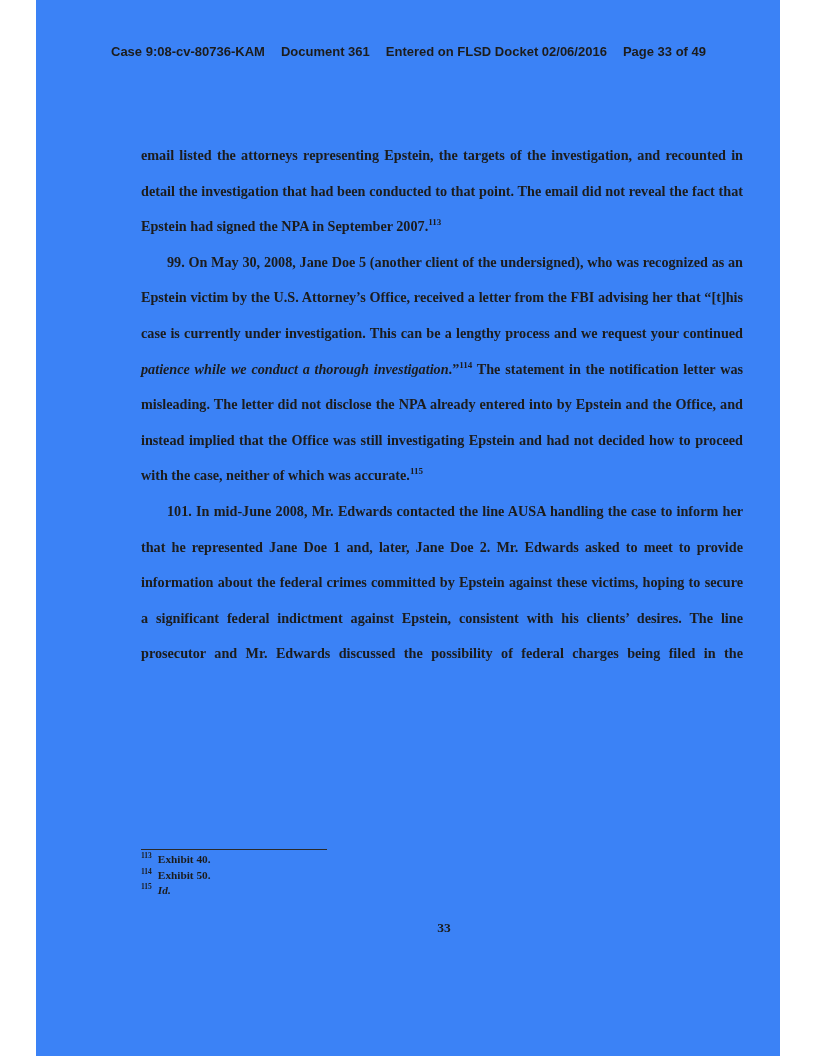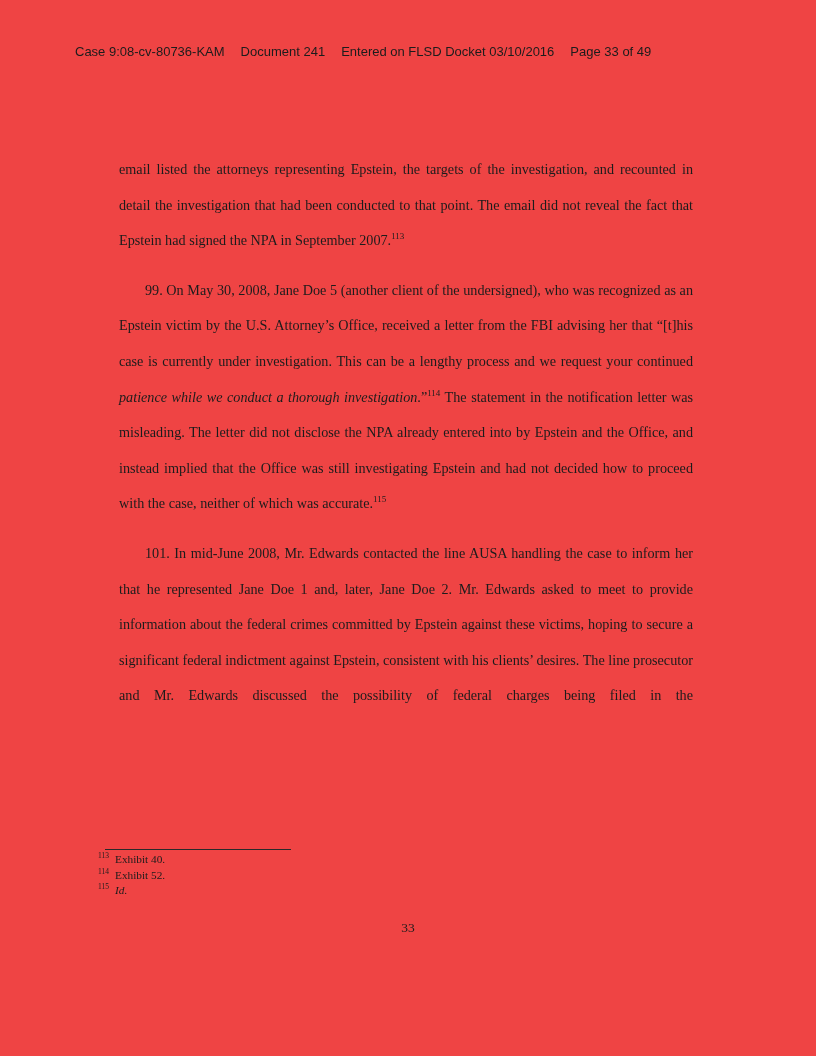--- a/index.html
+++ b/index.html
@@ -2,26 +2,27 @@
 <html><head>
 <meta charset="utf-8">
 <style>
   html, body {
     margin: 0;
     padding: 0;
     background: #ffffff;
   }
   .page {
     position: relative;
-    width: 816px;
+    width: 744px;
     height: 1056px;
     margin: 0 auto;
-    background: #ef4444;
+    background: #3b82f6;
     overflow: hidden;
     color: #1c1c1c;
+    font-weight: bold;
   }
   
   .stamp {
     position: absolute;
     top: 44px;
     left: 75px;
     width: 680px;
     display: flex;
     gap: 16px;
     font-family: "Liberation Sans", sans-serif;
@@ -34,21 +35,21 @@
     position: absolute;
     top: 138px;
     left: 105px;
     width: 602px;
     font-family: "Liberation Serif", serif;
     font-size: 14.2px;
     line-height: 35.6px;
     text-align: justify;
     color: #1c1c1c;
   }
-  .para { margin: 14px; }
+  .para { margin: 0; }
   .para.indent { text-indent: 26px; }
   .para.justify-last { text-align-last: justify; }
   .italic { font-style: italic; }
   sup.fn-ref {
     font-size: 9px;
     vertical-align: super;
     line-height: 0;
   }
   
   .fn-rule {
@@ -56,21 +57,21 @@
     top: 841px;
     left: 105px;
     width: 186px;
     border: 0;
     border-top: 1.4px solid #2a2a2a;
   }
   
   .footnotes {
     position: absolute;
     top: 852px;
-    left: 98px;
+    left: 105px;
     width: 602px;
     font-family: "Liberation Serif", serif;
     font-size: 11.3px;
     line-height: 15.5px;
     color: #1c1c1c;
   }
   .footnote { margin: 0; }
   .footnote sup {
     font-size: 7.5px;
     vertical-align: super;
@@ -89,34 +90,34 @@
     color: #1c1c1c;
   }
 </style>
 </head>
 <body>
 
 <div class="page">
 
   <header class="stamp">
     <span>Case 9:08-cv-80736-KAM</span>
-    <span>Document 241</span>
-    <span>Entered on FLSD Docket 03/10/2016</span>
+    <span>Document 361</span>
+    <span>Entered on FLSD Docket 02/06/2016</span>
     <span>Page 33 of 49</span>
   </header>
 
   <main class="body-text">
       <p class="para"><span>email listed the attorneys representing Epstein, the targets of the investigation, and recounted in detail the investigation that had been conducted to that point.  The email did not reveal the fact that Epstein had signed the NPA in September 2007.</span><sup class="fn-ref">113</sup></p>
       <p class="para indent"><span>99.  On May 30, 2008, Jane Doe 5 (another client of the undersigned), who was recognized as an Epstein victim by the U.S. Attorney’s Office, received a letter from the FBI advising her that “[t]his case is currently under investigation.  This can be a lengthy process and we request your continued </span><span class="italic">patience while we conduct a thorough investigation</span><span>.”</span><sup class="fn-ref">114</sup><span>  The statement in the notification letter was misleading.  The letter did not disclose the NPA already entered into by Epstein and the Office, and instead implied that the Office was still investigating Epstein and had not decided how to proceed with the case, neither of which was accurate.</span><sup class="fn-ref">115</sup></p>
       <p class="para indent justify-last"><span>101.  In mid-June 2008, Mr. Edwards contacted the line AUSA handling the case to inform her that he represented Jane Doe 1 and, later, Jane Doe 2.  Mr. Edwards asked to meet to provide information about the federal crimes committed by Epstein against these victims, hoping to secure a significant federal indictment against Epstein, consistent with his clients’ desires.  The line prosecutor and Mr. Edwards discussed the possibility of federal charges being filed in the</span></p>
     </main>
 
   <hr class="fn-rule">
 
   <section class="footnotes">
       <div class="footnote"><sup>113</sup><span>Exhibit 40.</span></div>
-      <div class="footnote"><sup>114</sup><span>Exhibit 52.</span></div>
+      <div class="footnote"><sup>114</sup><span>Exhibit 50.</span></div>
       <div class="footnote"><sup>115</sup><span class="italic">Id.</span></div>
     </section>
 
   <div class="page-number">33</div>
 
 </div>
 
 </body></html>

